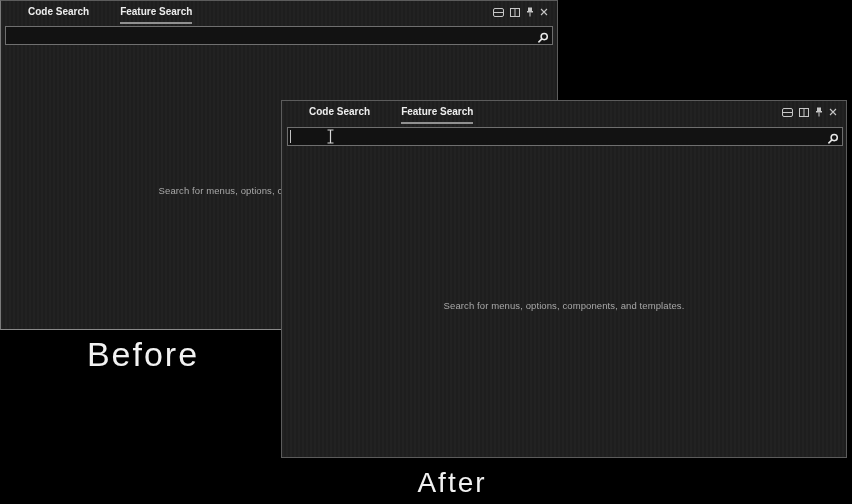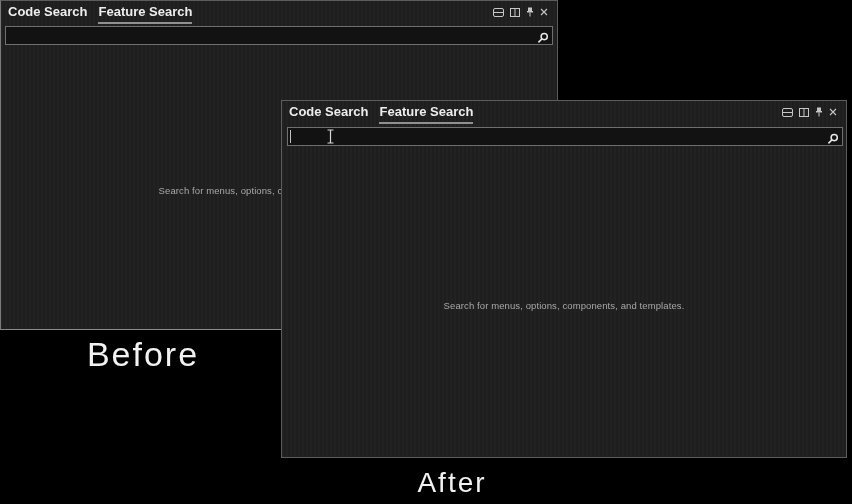--- a/index.html
+++ b/index.html
@@ -10,22 +10,22 @@
   .panel{
     position:absolute;box-sizing:border-box;
     background-image:repeating-linear-gradient(90deg,#222222 0px,#222222 2px,#1e1e1e 2px,#1e1e1e 4px);
     background-color:#202020;
     border:1px solid #5c5c5c;
   }
   .panel.before{left:0;top:0;width:558px;height:330px;z-index:1;border-left-color:#7a7a7a;border-bottom-color:#8a8a8a;}
   .panel.after{left:281px;top:100px;width:566px;height:358px;z-index:2;}
   .tabbar{position:absolute;left:7px;top:5px;display:flex;gap:11px;}
   .tab{
-    font-size:13px;font-weight:bold;color:#ededed;line-height:12px;
-    padding-bottom:6px;position:relative;white-space:nowrap;cursor:default;
+    font-size:10px;font-weight:bold;color:#ededed;line-height:12px;
+    padding-bottom:6px;position:relative;white-space:nowrap;cursor:default;margin-left:20px;
   }
   .tab.active::after{
     content:"";position:absolute;left:0;right:0;bottom:0;height:2px;background:#909090;
   }
   .win-controls{position:absolute;top:6px;right:9px;display:flex;gap:6px;align-items:center;}
   .win-controls svg{display:block;}
   .searchbox{
     position:absolute;top:25px;left:4px;right:4px;height:17px;
     background:#121212;border:1px solid #6f6f6f;box-sizing:content-box;
   }

